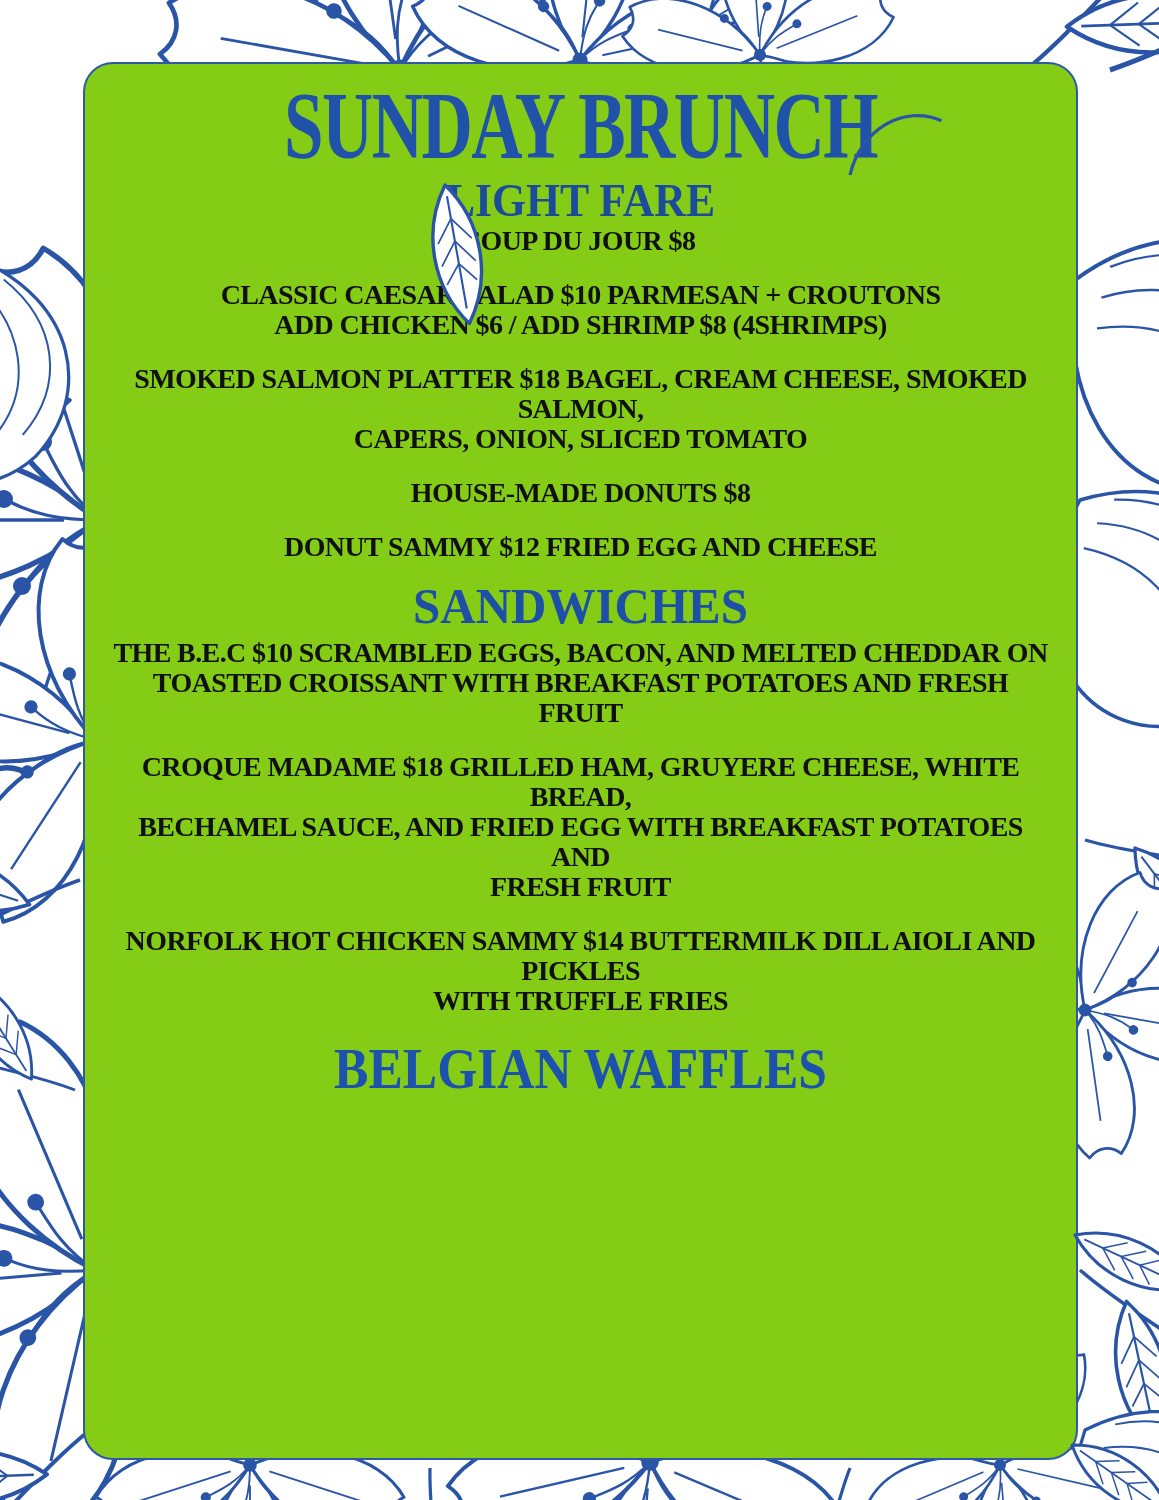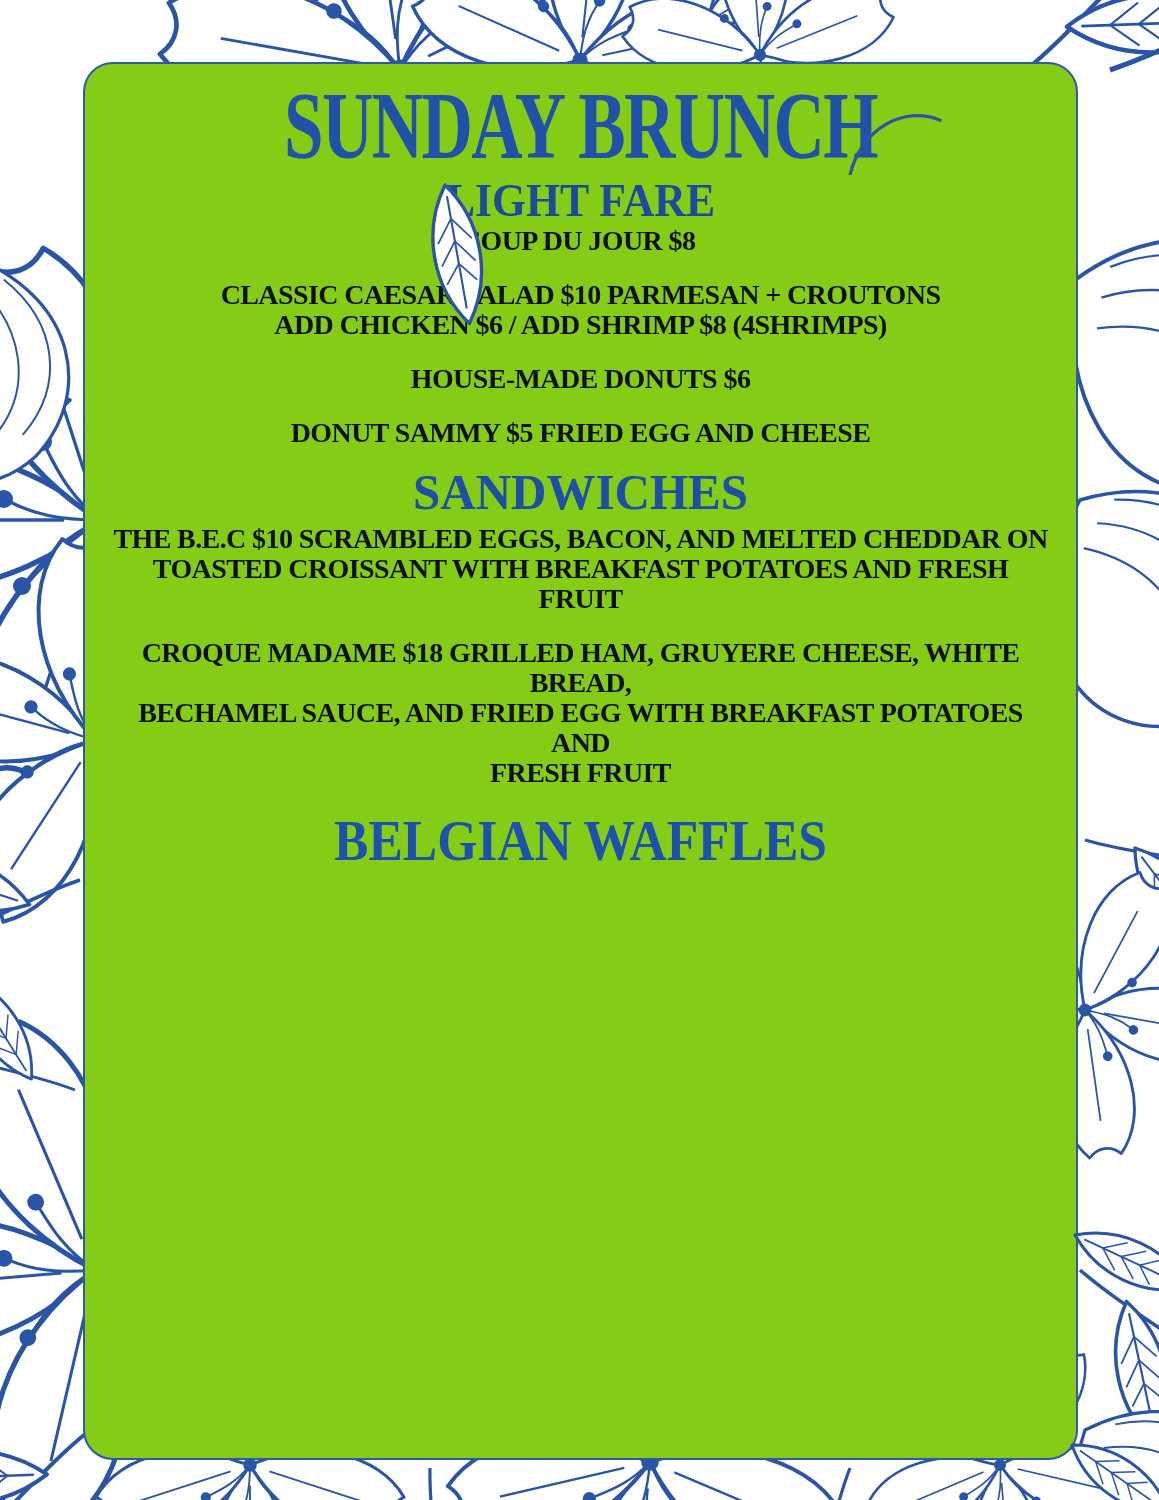--- a/index.html
+++ b/index.html
@@ -113,29 +113,33 @@
     <use href="#lily" transform="translate(1000,1465) rotate(175) scale(1.5)"></use>
   </svg>
 
   <div class="card">
     <h1 class="title">SUNDAY BRUNCH</h1>
 
     <h2 class="h-lightfare">LIGHT FARE</h2>
     <p class="item">SOUP DU JOUR $8</p>
     <p class="item">CLASSIC CAESAR SALAD $10 PARMESAN + CROUTONS
 ADD CHICKEN $6 / ADD SHRIMP $8 (4SHRIMPS)</p>
-    <p class="item">HOUSE-MADE DONUTS $6</p>
-    <p class="item">DONUT SAMMY $5 FRIED EGG AND CHEESE</p>
+    <p class="item">SMOKED SALMON PLATTER $18 BAGEL, CREAM CHEESE, SMOKED SALMON,
+CAPERS, ONION, SLICED TOMATO</p>
+    <p class="item">HOUSE-MADE DONUTS $8</p>
+    <p class="item">DONUT SAMMY $12 FRIED EGG AND CHEESE</p>
 
     <h2 class="h-sandwiches">SANDWICHES</h2>
     <p class="item">THE B.E.C $10 SCRAMBLED EGGS, BACON, AND MELTED CHEDDAR ON
 TOASTED CROISSANT WITH BREAKFAST POTATOES AND FRESH FRUIT</p>
     <p class="item">CROQUE MADAME  $18 GRILLED HAM, GRUYERE CHEESE, WHITE BREAD,
 BECHAMEL SAUCE, AND FRIED EGG WITH BREAKFAST POTATOES AND
 FRESH FRUIT</p>
+    <p class="item">NORFOLK HOT CHICKEN SAMMY $14 BUTTERMILK DILL AIOLI AND PICKLES
+WITH TRUFFLE FRIES</p>
 
     <h2 class="h-waffles">BELGIAN WAFFLES</h2>
 
   </div>
 
   <svg class="floral overlay" width="1159" height="1500" viewBox="0 0 1159 1500">
     <use href="#leaf" transform="translate(445,185) rotate(170) scale(1.9)"></use>
     <use href="#curl" transform="translate(850,175) rotate(-15) scale(1.6)"></use>
     <use href="#leaf" transform="translate(1075,1235) rotate(115) scale(1.7)"></use>
     <use href="#leaf" transform="translate(1072,1445) rotate(125) scale(1.6)"></use>

